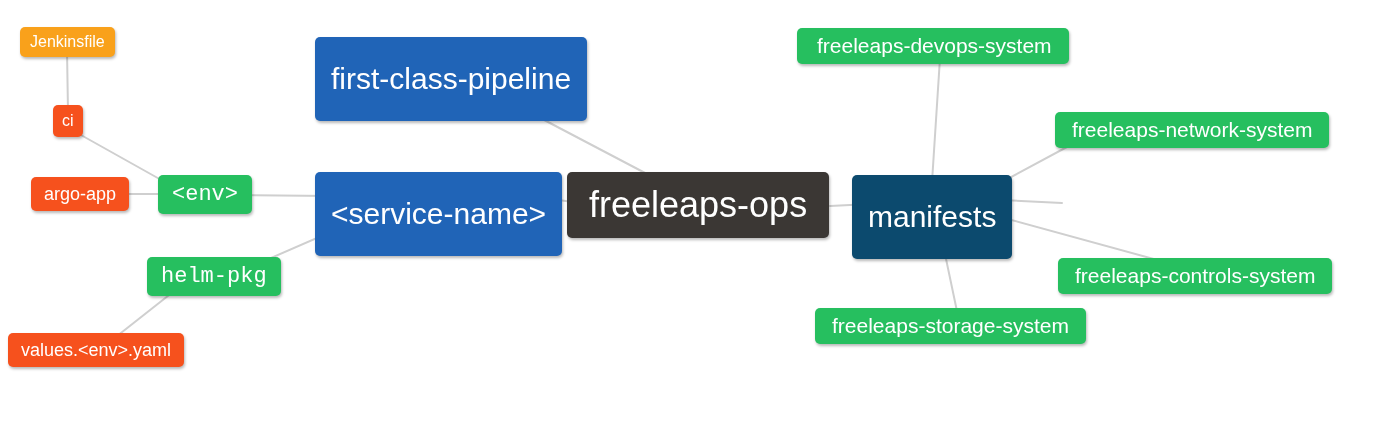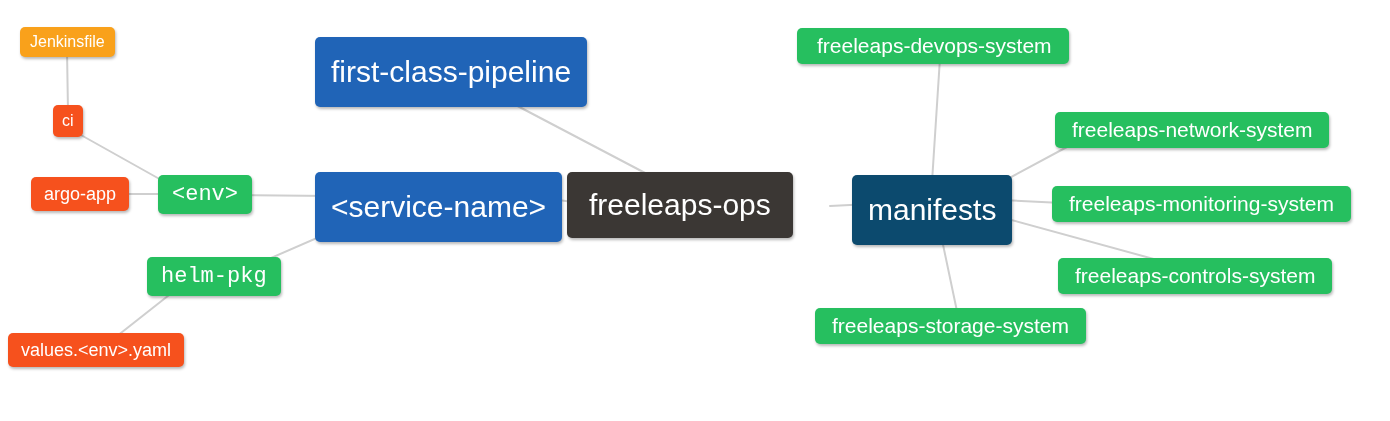--- a/index.html
+++ b/index.html
@@ -29,22 +29,22 @@
   .node {
     position: absolute;
     z-index: 2;
     color: #ffffff;
     border-radius: 5px;
     white-space: nowrap;
     text-align: center;
     box-shadow: 1px 2px 3px rgba(0,0,0,0.28);
     cursor: pointer;
   }
-  .tier-root   { font-size: 30px; line-height: 42px; padding: 12px 22px; }
-  .tier-branch { font-size: 30px; line-height: 36px; padding: 17px 16px; }
+  .tier-root   { font-size: 36px; line-height: 42px; padding: 12px 22px; }
+  .tier-branch { font-size: 30px; line-height: 36px; padding: 24px 16px; }
   .tier-green-mid { font-size: 22px; line-height: 27px; padding: 6px 14px; font-family: Liberation Mono, monospace; }
   .tier-green-sys { font-size: 21px; line-height: 26px; padding: 5px 17px; }
   .tier-red    { font-size: 18px; line-height: 24px; padding: 5px 13px; }
   .tier-red-sm { font-size: 16px; line-height: 22px; padding: 5px 9px; }
   .tier-orange { font-size: 16px; line-height: 22px; padding: 4px 10px; }
 </style>
 </head>
 <body>
 
 <div class="canvas">
@@ -73,17 +73,16 @@
   <div class="node tier-green-mid" style="left: 147px; top: 257px; background-color: rgb(38, 191, 95);">helm-pkg</div>
   <div class="node tier-red" style="left: 8px; top: 333px; background-color: rgb(246, 81, 29);">values.&lt;env&gt;.yaml</div>
 
   <div class="node tier-branch" style="left: 315px; top: 37px; background-color: rgb(32, 100, 183);">first-class-pipeline</div>
   <div class="node tier-branch" style="left: 315px; top: 172px; background-color: rgb(32, 100, 183);">&lt;service-name&gt;</div>
   <div class="node tier-root" style="left: 567px; top: 172px; background-color: rgb(59, 55, 52);">freeleaps-ops</div>
   <div class="node tier-branch" style="left: 852px; top: 175px; background-color: #0c4a6e;">manifests</div>
 
   <div class="node tier-green-sys" style="left: 797px; top: 28px; background-color: rgb(38, 191, 95); padding-left: 20px;">freeleaps-devops-system</div>
   <div class="node tier-green-sys" style="left: 1055px; top: 112px; background-color: rgb(38, 191, 95);">freeleaps-network-system</div>
-  <div class="node tier-green-sys" style="left: 1052px; top: 186px; background-color: rgb(38, 191, 95);">freeleaps-monitoring-system</div>
   <div class="node tier-green-sys" style="left: 1058px; top: 258px; background-color: rgb(38, 191, 95);">freeleaps-controls-system</div>
   <div class="node tier-green-sys" style="left: 815px; top: 308px; background-color: rgb(38, 191, 95);">freeleaps-storage-system</div>
 
 </div>
 
 </body></html>

